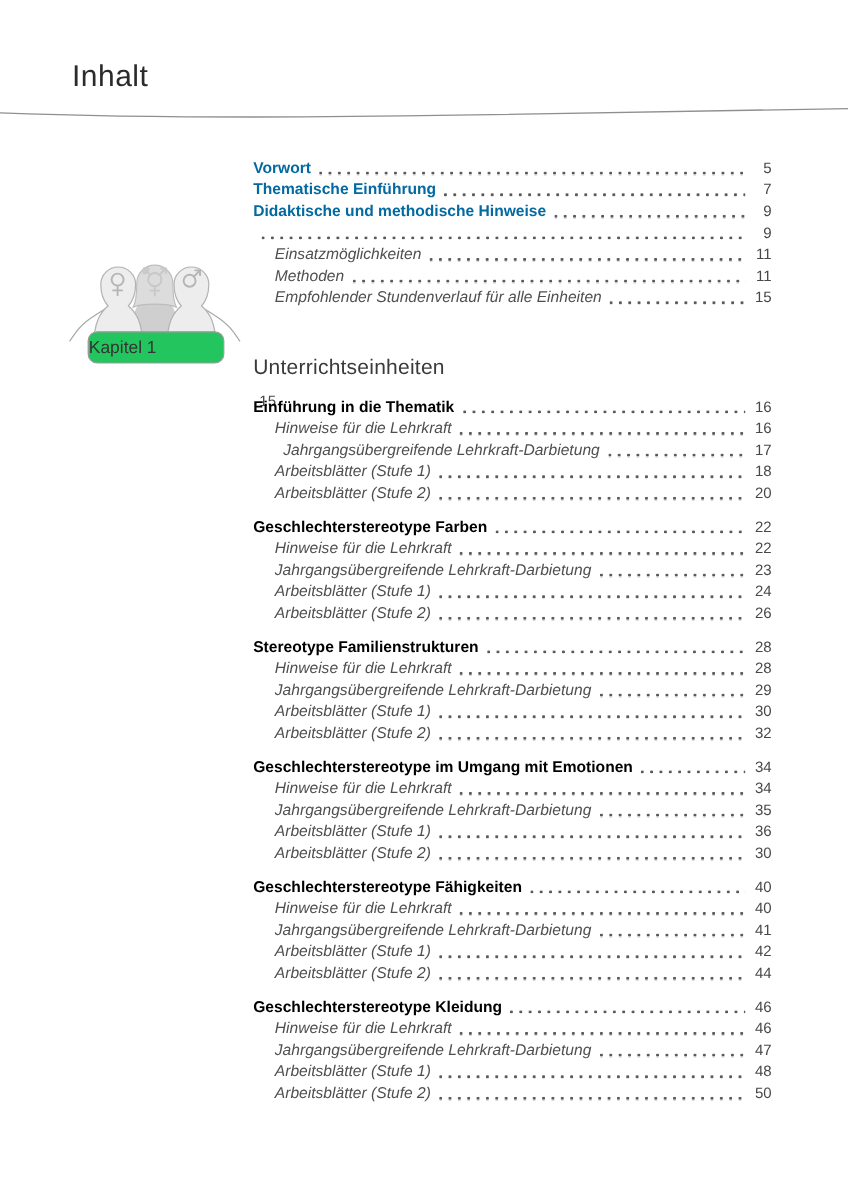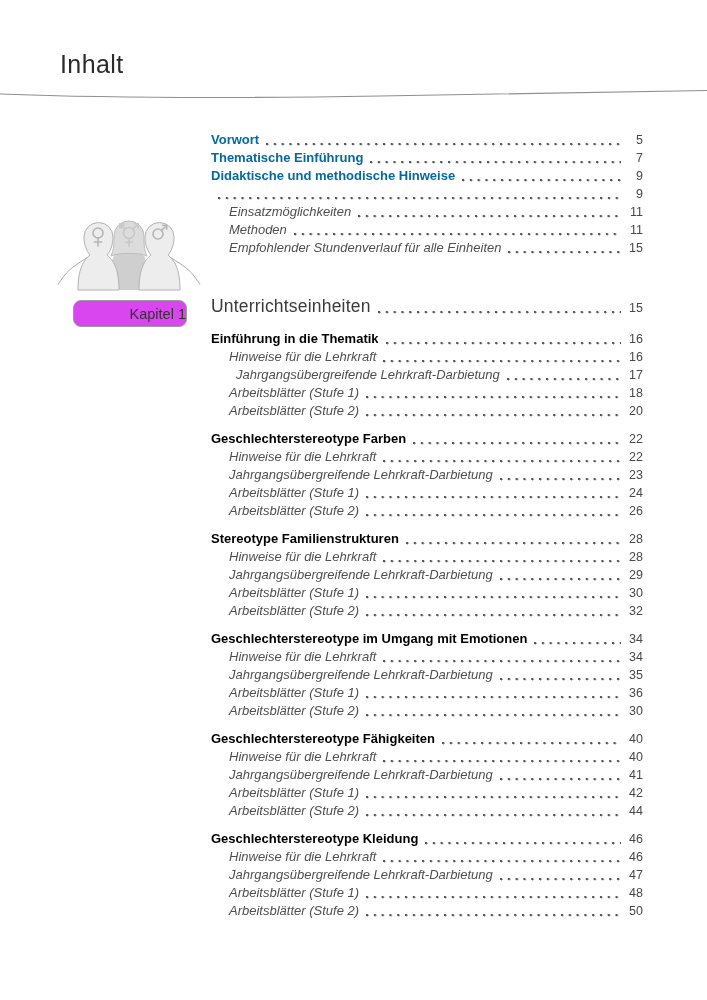--- a/index.html
+++ b/index.html
@@ -8,40 +8,40 @@
     font-family:"Liberation Sans","DejaVu Sans",sans-serif;
     -webkit-font-smoothing:antialiased;overflow:hidden;
   }
   .page-title{
     position:absolute;left:60px;top:50px;
     font-size:25px;font-weight:400;color:#2b2b2b;letter-spacing:0.4px;
   }
   .title-rule{position:absolute;left:0;top:86px;width:707px;height:18px;}
   .chapter-figure{position:absolute;left:56px;top:214px;width:146px;height:78px;}
   .chapter-badge{
-    position:absolute;left:73px;top:300px;width:112px;height:25px;
-    border:1.4px solid #9b9b9b;border-radius:8px;background:#d946ef;
-    display:flex;align-items:center;justify-content:flex-end;
+    position:absolute;left:73px;top:276px;width:112px;height:25px;
+    border:1.4px solid #9b9b9b;border-radius:8px;background:#22c55e;
+    display:flex;align-items:center;justify-content:flex-start;
     font-size:14.5px;color:#333333;
   }
   .toc{position:absolute;left:211px;right:64px;top:131px;}
   .toc-row{display:flex;align-items:baseline;height:18px;line-height:18px;}
   .toc-row .label{white-space:nowrap;font-size:13px;}
   .toc-row.bold .label{font-weight:700;color:#0369a1;}
   .toc-row.italic .label{font-style:italic;font-weight:400;color:#4f4f4f;padding-left:18px;}
   .toc-row.italic.extra-indent .label{padding-left:25px;}
   .toc-row.unit-title .label{font-weight:700;color:#000000;}
   .leader{
     flex:1 1 auto;align-self:flex-end;height:3px;margin:0 3px 3px 7px;
     background-image:radial-gradient(circle at 1.2px 1.2px,#565656 1.05px,rgba(0,0,0,0) 1.5px);
     background-size:7.8px 3px;background-repeat:repeat-x;background-position:left bottom;
   }
   .pagenum{min-width:19px;text-align:right;font-size:12.5px;font-weight:400;color:#484848;white-space:nowrap;}
   .toc-heading{margin-top:37px;height:24px;}
-  .toc-heading .toc-row{height:24px;line-height:24px;}
+  .toc-heading .toc-row{height:24px;line-height:24px;flex-direction:column;}
   .toc-heading .label{font-size:17.5px;font-weight:400;color:#3a3a3a;letter-spacing:0.2px;}
   .toc-heading .leader{margin-bottom:4px;}
   .unit{margin-top:10px;}
   .unit.first{margin-top:12px;}
 </style>
 </head>
 <body>
 
 <div class="page-title">Inhalt</div>
 

